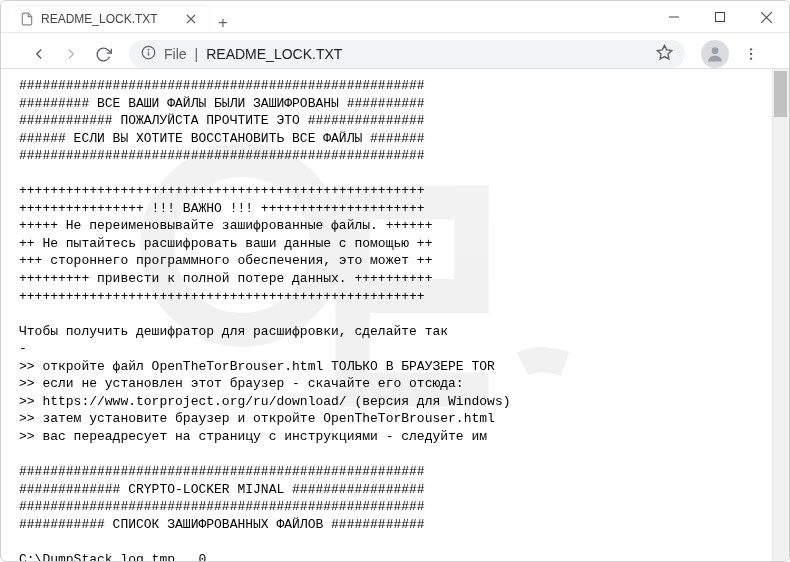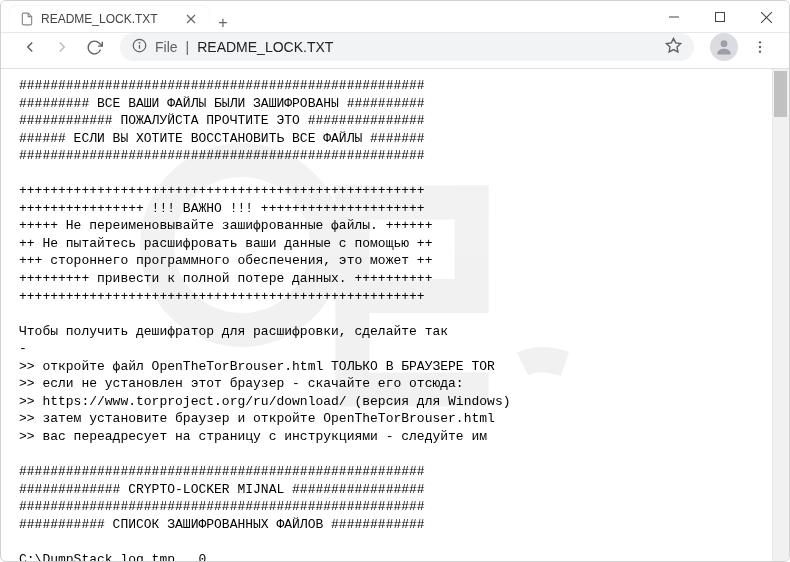--- a/index.html
+++ b/index.html
@@ -8,21 +8,21 @@
     .titlebar { height: 32px; background: #fff; display: flex; align-items: stretch; border-bottom: 1px solid #e8e8e8; }
     .tab-strip { display: flex; align-items: flex-end; flex: 1; padding-left: 8px; padding-top: 6px; }
     .tab { display: flex; align-items: center; height: 26px; padding: 0 10px; background: #fff; border-top-left-radius: 8px; border-top-right-radius: 8px; font-size: 12px; color: #444; min-width: 200px; gap: 6px; box-shadow: 0 -1px 2px rgba(0,0,0,0.05); }
     .tab-favicon { width: 16px; height: 16px; display: flex; align-items: center; justify-content: center; color: #888; }
     .tab-title { flex: 1; white-space: nowrap; overflow: hidden; text-overflow: ellipsis; }
     .tab-close { width: 16px; height: 16px; display: flex; align-items: center; justify-content: center; cursor: pointer; color: #666; font-size: 14px; }
     .new-tab { width: 28px; display: flex; align-items: center; justify-content: center; color: #666; font-size: 16px; cursor: pointer; }
     .window-controls { display: flex; }
     .win-btn { width: 46px; height: 32px; display: flex; align-items: center; justify-content: center; cursor: pointer; color: #444; }
     
-    .toolbar { height: 36px; display: flex; align-items: flex-start; padding: 0 15px; gap: 4px; border-bottom: 1px solid #e0e0e0; }
+    .toolbar { height: 36px; display: flex; align-items: flex-end; padding: 0 24px; gap: 4px; border-bottom: 1px solid #e0e0e0; }
     .nav-btn { width: 28px; height: 28px; display: flex; align-items: center; justify-content: center; border-radius: 50%; cursor: pointer; color: #5f6368; }
     .nav-btn.disabled { color: #bdbdbd; cursor: default; }
     .omnibox { flex: 1; height: 28px; background: #f1f3f4; border-radius: 14px; display: flex; align-items: center; padding: 0 12px; gap: 8px; font-size: 14px; color: #5f6368; margin: 0 8px; }
     .omnibox .lock { color: #5f6368; }
     .omnibox .url-label { color: #5f6368; }
     .omnibox .url-sep { color: #5f6368; }
     .omnibox .url-path { color: #202124; }
     .omnibox .spacer { flex: 1; }
     .star { color: #5f6368; cursor: pointer; }
     .avatar { width: 28px; height: 28px; border-radius: 50%; background: #dadce0; display: flex; align-items: center; justify-content: center; cursor: pointer; margin-left: 4px; }

